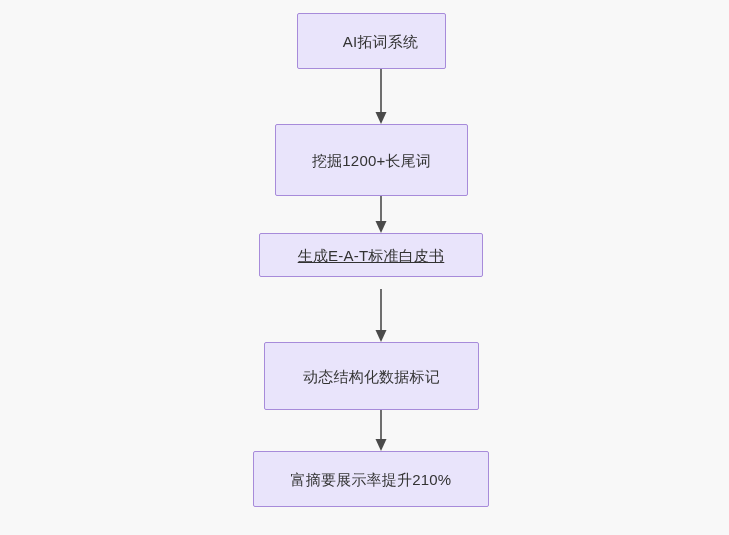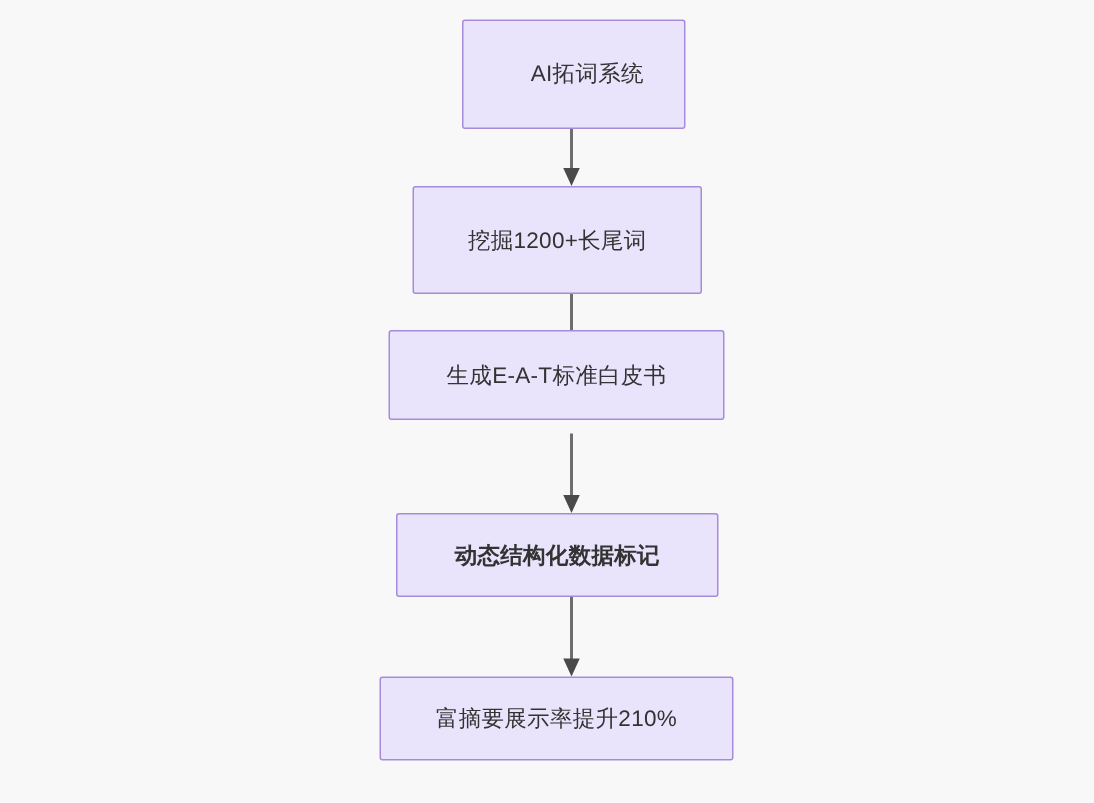--- a/index.html
+++ b/index.html
@@ -84,33 +84,33 @@
     </svg>
   </div>
 
   <div class="edge" style="left:371px; top:398px;">
     <svg width="20" height="53" viewBox="-10 0 20 53">
       <path class="edge-line" d="M0,0 L0,44"></path>
       <path class="edge-head" d="M0,53 L-5.5,41 L5.5,41 Z"></path>
     </svg>
   </div>
 
-  <div class="node" style="left:308px; top:13px; width:149px; height:73px;padding-left:18px;">
+  <div class="node" style="left:297px; top:13px; width:149px; height:56px;padding-left:18px;">
     <span class="node-label">AI拓词系统</span>
   </div>
 
   <div class="node" style="left:275px; top:124px; width:193px; height:72px;">
     <span class="node-label">挖掘1200+长尾词</span>
   </div>
 
-  <div class="node" style="left:259px; top:220px; width:224px; height:60px;">
+  <div class="node" style="left:259px; top:233px; width:224px; height:44px;text-decoration:underline;">
     <span class="node-label">生成E-A-T标准白皮书</span>
   </div>
 
-  <div class="node" style="left:264px; top:342px; width:215px; height:56px;font-weight:bold;">
+  <div class="node" style="left:264px; top:342px; width:215px; height:68px;">
     <span class="node-label">动态结构化数据标记</span>
   </div>
 
   <div class="node" style="left:253px; top:451px; width:236px; height:56px;align-items:center;">
     <span class="node-label">富摘要展示率提升210%</span>
   </div>
 
 </div>
 
 </body></html>

